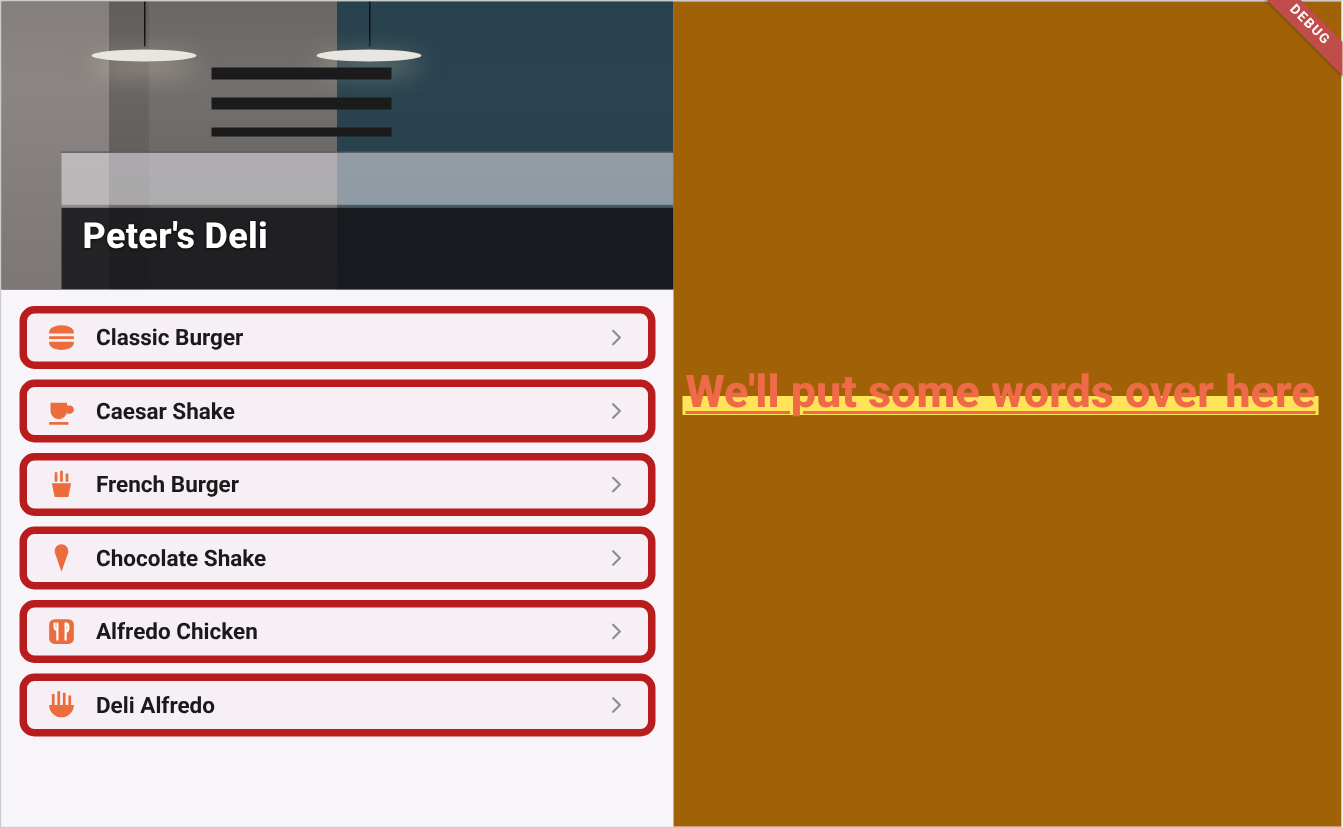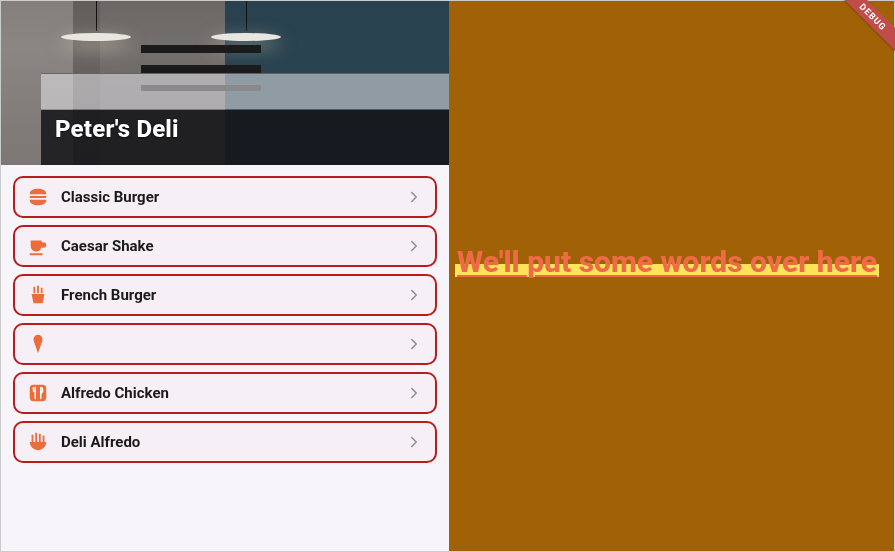--- a/index.html
+++ b/index.html
@@ -21,21 +21,21 @@
     .left-panel {
       width: 448px;
       height: 100%;
       background: #f8f5fa;
       display: flex;
       flex-direction: column;
     }
     .header-image {
       position: relative;
       width: 100%;
-      height: 164px;
+      height: 192px;
       background: linear-gradient(180deg, #3a3a3a 0%, #2a2a2a 100%);
       overflow: hidden;
       padding-left: 32px;
     }
     
     .header-image .scene {
       position: absolute; inset: 0;
       background:
         linear-gradient(90deg, rgba(210,200,195,0.55) 0 16%, rgba(170,160,155,0.45) 16% 22%, rgba(210,200,195,0.4) 22% 50%, rgba(40,70,85,0.85) 50% 100%),
         linear-gradient(180deg, rgba(0,0,0,0.35) 0%, rgba(0,0,0,0.0) 30%, rgba(0,0,0,0.5) 100%);
@@ -70,21 +70,21 @@
       letter-spacing: 0.2px;
       text-shadow: 0 1px 2px rgba(0,0,0,0.55), 0 0 1px rgba(0,0,0,0.8);
     }
     .menu-list {
       flex: 1;
       overflow-y: auto;
       padding: 4px 12px 12px 12px;
     }
     .menu-item {
       background: #f6f0f6;
-      border: 2px solid #b91c1c;
+      border: 5px solid #b91c1c;
       border-radius: 10px;
       height: 42px;
       margin-top: 7px;
       display: flex;
       align-items: center;
       padding: 0 10px 0 10px;
       cursor: pointer;
       text-align: right;
     }
     .menu-item .icon {
@@ -200,20 +200,21 @@
             </svg>
         </span>
       </div>
 
       <div class="menu-item">
         <span class="icon">
           <svg viewBox="0 0 24 24" width="22" height="22">
               <path fill="currentColor" d="M12 2a5 5 0 0 1 5 5c0 .7-.15 1.37-.42 1.97L12 22 7.42 8.97A5 5 0 0 1 12 2z"></path>
             </svg>
         </span>
+        <span class="label">Chocolate Shake</span>
         <span class="spacer"></span>
         <span class="chev">
           <svg viewBox="0 0 24 24" width="18" height="18">
               <path fill="none" stroke="currentColor" stroke-width="2" stroke-linecap="round" stroke-linejoin="round" d="M9 6l6 6-6 6"></path>
             </svg>
         </span>
       </div>
 
       <div class="menu-item">
         <span class="icon">

